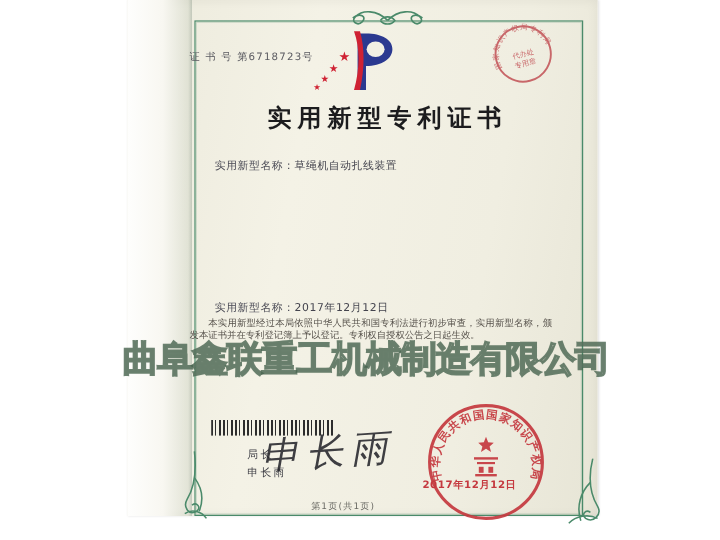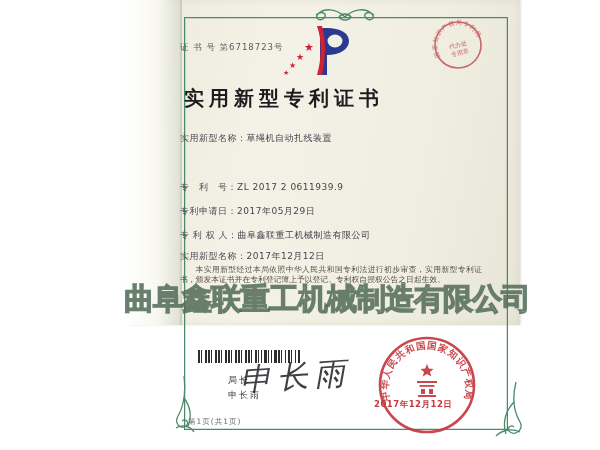--- a/index.html
+++ b/index.html
@@ -1,55 +1,55 @@
 <!DOCTYPE html>
 <html><head>
 <meta charset="utf-8">
 <style>
   html,body{margin:0;padding:0;}
   .stage{position:relative;width:600px;height:450px;background:#ffffff;overflow:hidden;
          font-family:"DejaVu Sans",sans-serif;}
-  .photo{position:absolute;left:128px;top:0;width:392px;height:325px;
+  .photo{position:absolute;left:106px;top:0;width:392px;height:430px;
          background:linear-gradient(100deg,#eceadc 0%,#f4f2e6 35%,#f0eee1 72%,#e7e5d6 100%);
          box-shadow:inset 0 0 10px rgba(0,0,0,0.06), 1px 0 2px rgba(0,0,0,0.12);}
   .edge-left{position:absolute;left:0;top:0;width:54px;height:100%;
          background:linear-gradient(90deg,#fefefd 0%,#f8f7f1 55%,rgba(190,200,185,0.30) 94%,rgba(110,130,115,0.35) 100%);}
   .frame{position:absolute;left:56px;top:17px;width:322px;height:411px;
          border:1px solid #4a8a6a;box-shadow:inset 0 0 0 1px rgba(74,138,106,0.25);}
   .ornament-top{position:absolute;left:178px;top:6px;width:78px;height:22px;}
   .flourish-bl{position:absolute;left:42px;top:376px;width:42px;height:58px;}
   .flourish-br{position:absolute;left:342px;top:382px;width:52px;height:56px;}
   .cert-no{position:absolute;left:52px;top:42px;font-size:8.5px;letter-spacing:1px;color:#5a5a60;white-space:nowrap;}
   .logo{position:absolute;left:150px;top:24px;width:86px;height:54px;}
   .office-stamp{position:absolute;left:302px;top:18px;width:56px;height:54px;transform:rotate(-14deg);opacity:.85;}
-  .title{position:absolute;left:56px;top:85px;width:322px;text-align:left;
+  .title{position:absolute;left:56px;top:85px;width:322px;text-align:center;
          font-family:"DejaVu Serif",serif;font-size:20px;font-weight:bold;letter-spacing:5px;
          color:#1c1c1e;white-space:nowrap;}
   .field{position:absolute;left:52px;width:312px;font-size:9px;color:#44444e;
          letter-spacing:.5px;white-space:nowrap;overflow:hidden;}
-  .field .lbl{color:#4a4a55;}
+  .field .lbl{color:#4a4a55;padding-left:21px;}
   .paras{position:absolute;left:52px;top:265px;width:302px;max-height:82px;overflow:hidden;
          font-size:7.8px;line-height:9.8px;color:#55504a;text-align:justify;}
   .paras p{margin:0 0 1px 0;text-indent:2em;}
   .watermark{position:absolute;left:-4px;top:279px;width:402px;font-size:30px;font-weight:bold;
          white-space:nowrap;letter-spacing:-1px;z-index:5;
          color:rgba(243,241,229,0.35);
          -webkit-text-stroke:1.2px rgba(72,100,80,0.78);
          text-shadow:0 0 1px rgba(72,100,80,0.25);}
   .barcode{position:absolute;left:70px;top:350px;width:102px;height:13px;
          background:repeating-linear-gradient(90deg,#2d2d2d 0 1.5px,transparent 1.5px 3px,
            #2d2d2d 3px 3.6px,transparent 3.6px 6.5px,#2d2d2d 6.5px 8.5px,transparent 8.5px 10px);}
   .director{position:absolute;left:82px;top:373px;font-size:9px;color:#3f3f46;line-height:15px;letter-spacing:2px;margin-left:18px;}
   .signature{position:absolute;left:112px;top:356px;font-size:31px;color:#26262c;
          font-family:"DejaVu Serif",serif;font-style:italic;transform:rotate(-4deg);
          letter-spacing:6px;white-space:nowrap;opacity:.88;z-index:6;}
   .seal{position:absolute;left:248px;top:334px;width:102px;height:102px;opacity:.92;z-index:4;}
   .seal-date{position:absolute;left:246px;top:399px;font-size:8.5px;color:#c5393f;
          letter-spacing:.5px;white-space:nowrap;z-index:6;font-weight:bold;}
-  .footer{position:absolute;left:60px;top:417px;width:240px;text-align:left;
+  .footer{position:absolute;left:60px;top:417px;width:240px;text-align:center;
          font-size:7.5px;color:#6a6a64;letter-spacing:1px;}
 </style>
 </head>
 <body>
 
 <div class="stage">
   <div class="photo">
     <div class="edge-left"></div>
     <div class="frame"></div>
 
@@ -101,35 +101,26 @@
       </text>
       <text x="28" y="29" text-anchor="middle" font-size="6" fill="#c25055">代办处</text>
       <text x="28" y="37" text-anchor="middle" font-size="6" fill="#c25055">专用章</text>
     </svg>
 
     <div class="title">实用新型专利证书</div>
 
     <div class="field" style="top:132px">
       <span class="lbl">实用新型名称：</span><span>草绳机自动扎线装置</span>
     </div>
-    <div class="field" style="top:181px">
-      <span class="lbl">专　利　号：</span><span>ZL 2017 2 0611939.9</span>
-    </div>
-    <div class="field" style="top:205px">
-      <span class="lbl">专利申请日：</span><span>2017年05月29日</span>
-    </div>
-    <div class="field" style="top:229px">
-      <span class="lbl">专 利 权 人：</span><span>曲阜鑫联重工机械制造有限公司</span>
-    </div>
     <div class="field" style="top:250px">
       <span class="lbl">实用新型名称：</span><span>2017年12月12日</span>
     </div>
 
     <div class="paras">
-      <p>本实用新型经过本局依照中华人民共和国专利法进行初步审查，实用新型专利证书，颁发本证书并在专利登记簿上予以登记。专利权自授权公告之日起生效。</p>
+      <p>本实用新型经过本局依照中华人民共和国专利法进行初步审查，实用新型名称，颁发本证书并在专利登记簿上予以登记。专利权自授权公告之日起生效。</p>
     </div>
 
     <div class="watermark">曲阜鑫联重工机械制造有限公司</div>
 
     <div class="barcode"></div>
 
     <div class="director">
       <div>局长</div>
       <div>申长雨</div>
     </div>

